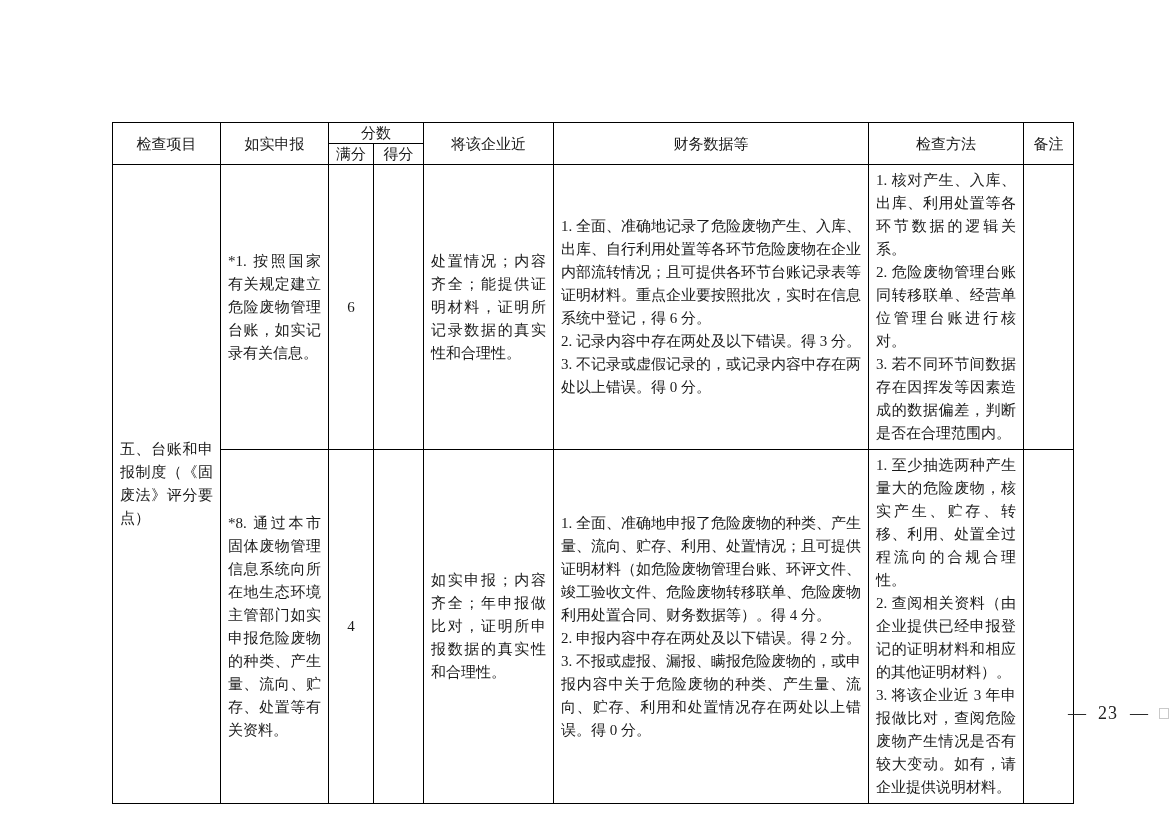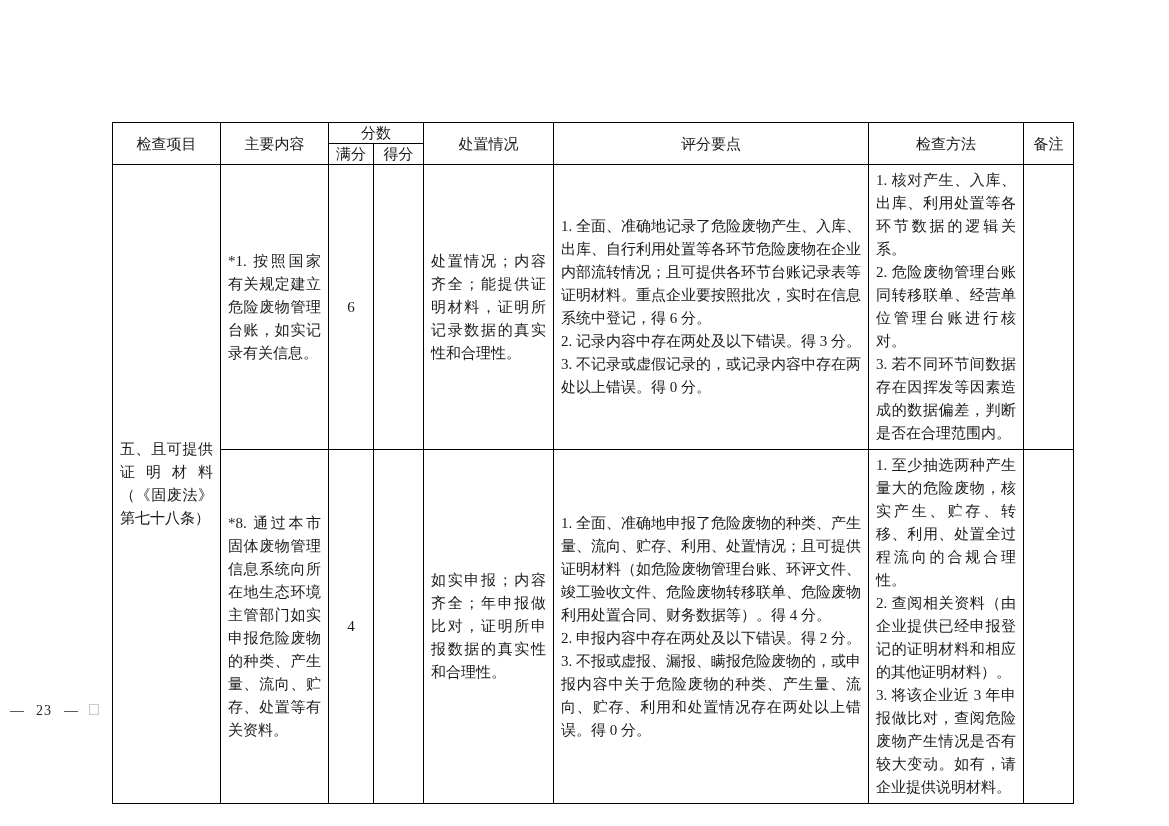--- a/index.html
+++ b/index.html
@@ -39,22 +39,22 @@
   }
   td.cell-center { text-align: center; text-align-last: center; }
   td.multiline { white-space: pre-wrap; }
 
   .row-1 { height: 218px; }
   .row-2 { height: 280px; }
 
   .footer {
     position: absolute;
     left: 0; top: 703px; width: 1169px;
-    text-align: left;
-    font-size: 14px;
+    text-align: right;
+    font-size: 18px;
     letter-spacing: 1px;
     color: #222;
   }
   .footer .dash { letter-spacing: 0; padding: 0 10px; }
   .footer .num { padding: 0 2px; }
   .box-glyph {
     display: inline-block;
     width: 10px; height: 11px;
     border: 1px solid #c9c9c9;
     vertical-align: baseline;
@@ -73,35 +73,35 @@
       <col style="width:45px">
       <col style="width:50px">
       <col style="width:130px">
       <col style="width:315px">
       <col style="width:155px">
       <col style="width:50px">
     </colgroup>
     <thead>
       <tr>
         <th class="hdr" rowspan="2">检查项目</th>
-        <th class="hdr" rowspan="2">主要内容</th>
+        <th class="hdr" rowspan="2">如实申报</th>
         <th class="hdr" colspan="2">分数</th>
-        <th class="hdr" rowspan="2">处置情况</th>
-        <th class="hdr" rowspan="2">评分要点</th>
+        <th class="hdr" rowspan="2">将该企业近</th>
+        <th class="hdr" rowspan="2">财务数据等</th>
         <th class="hdr" rowspan="2">检查方法</th>
         <th class="hdr" rowspan="2">备注</th>
       </tr>
       <tr>
         <th class="hdr">满分</th>
         <th class="hdr">得分</th>
       </tr>
     </thead>
     <tbody>
       <tr class="row-1">
-        <td class="cell" rowspan="2">五、且可提供证明材料（《固废法》第七十八条）</td>
+        <td class="cell" rowspan="2">五、台账和申报制度（《固废法》评分要点）</td>
         <td class="cell">*1. 按照国家有关规定建立危险废物管理台账，如实记录有关信息。</td>
         <td class="cell cell-center">6</td>
         <td class="cell cell-center"></td>
         <td class="cell">处置情况；内容齐全；能提供证明材料，证明所记录数据的真实性和合理性。</td>
         <td class="cell multiline">1. 全面、准确地记录了危险废物产生、入库、出库、自行利用处置等各环节危险废物在企业内部流转情况；且可提供各环节台账记录表等证明材料。重点企业要按照批次，实时在信息系统中登记，得 6 分。
 2. 记录内容中存在两处及以下错误。得 3 分。
 3. 不记录或虚假记录的，或记录内容中存在两处以上错误。得 0 分。</td>
         <td class="cell multiline">1. 核对产生、入库、出库、利用处置等各环节数据的逻辑关系。
 2. 危险废物管理台账同转移联单、经营单位管理台账进行核对。
 3. 若不同环节间数据存在因挥发等因素造成的数据偏差，判断是否在合理范围内。</td>

